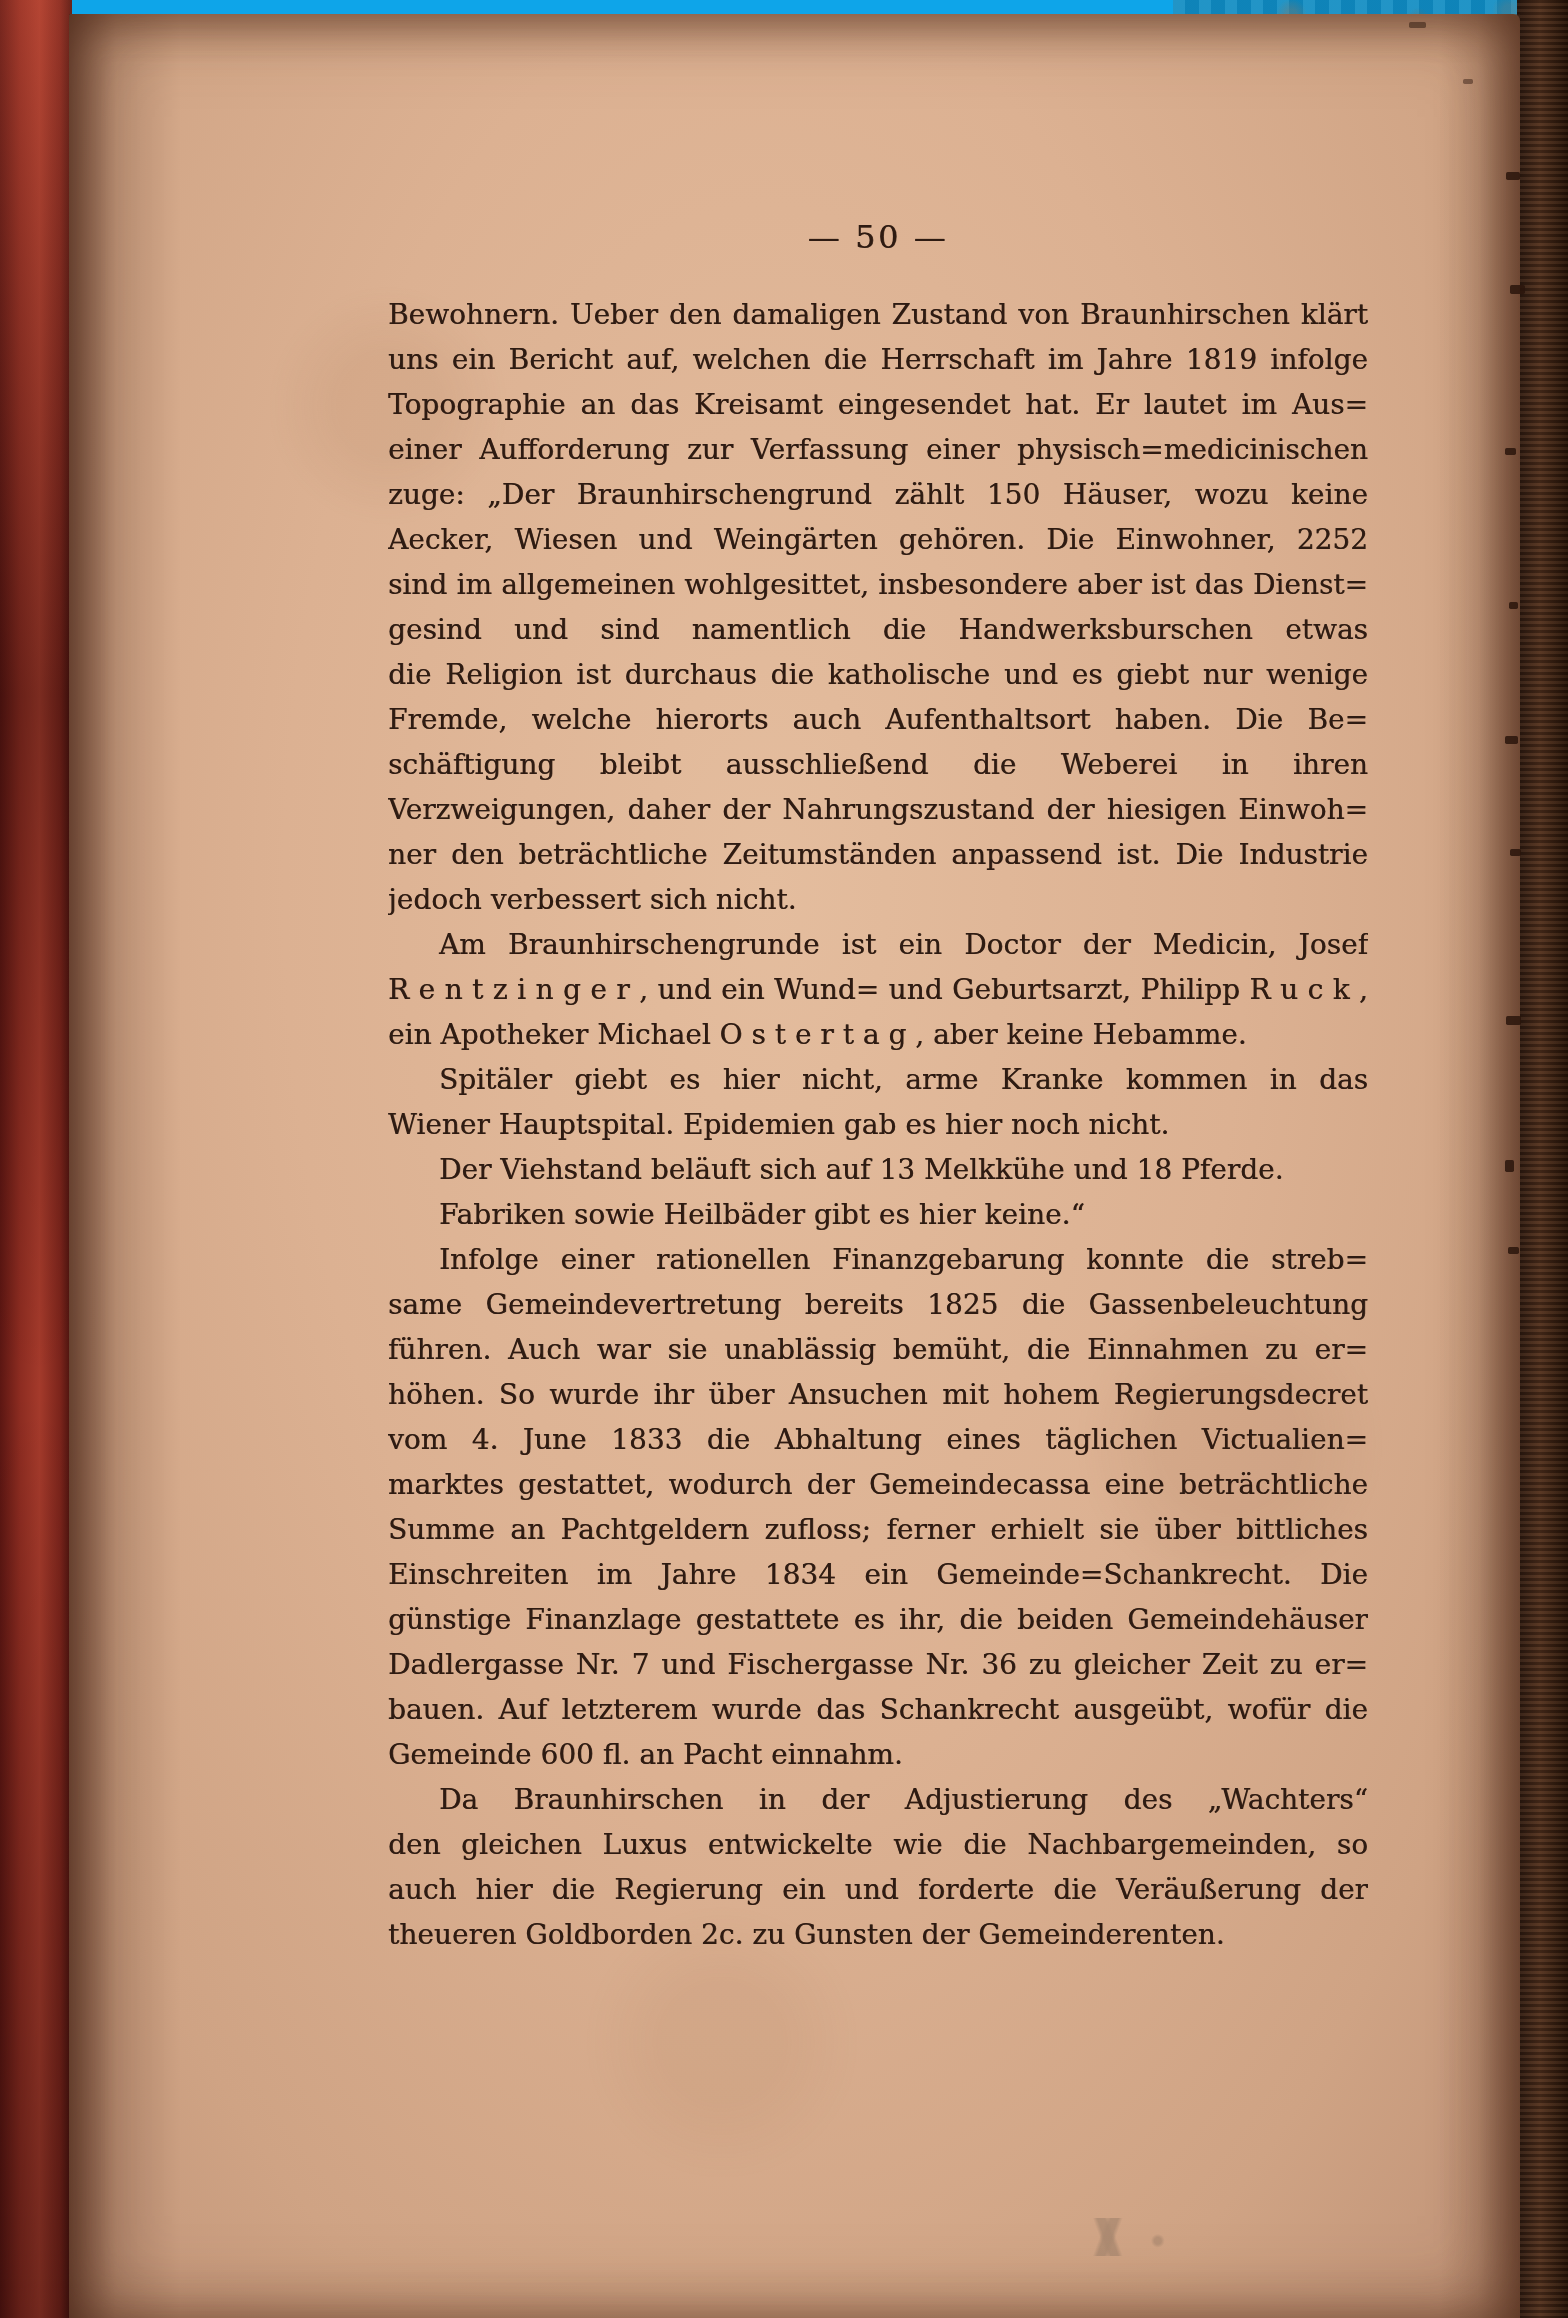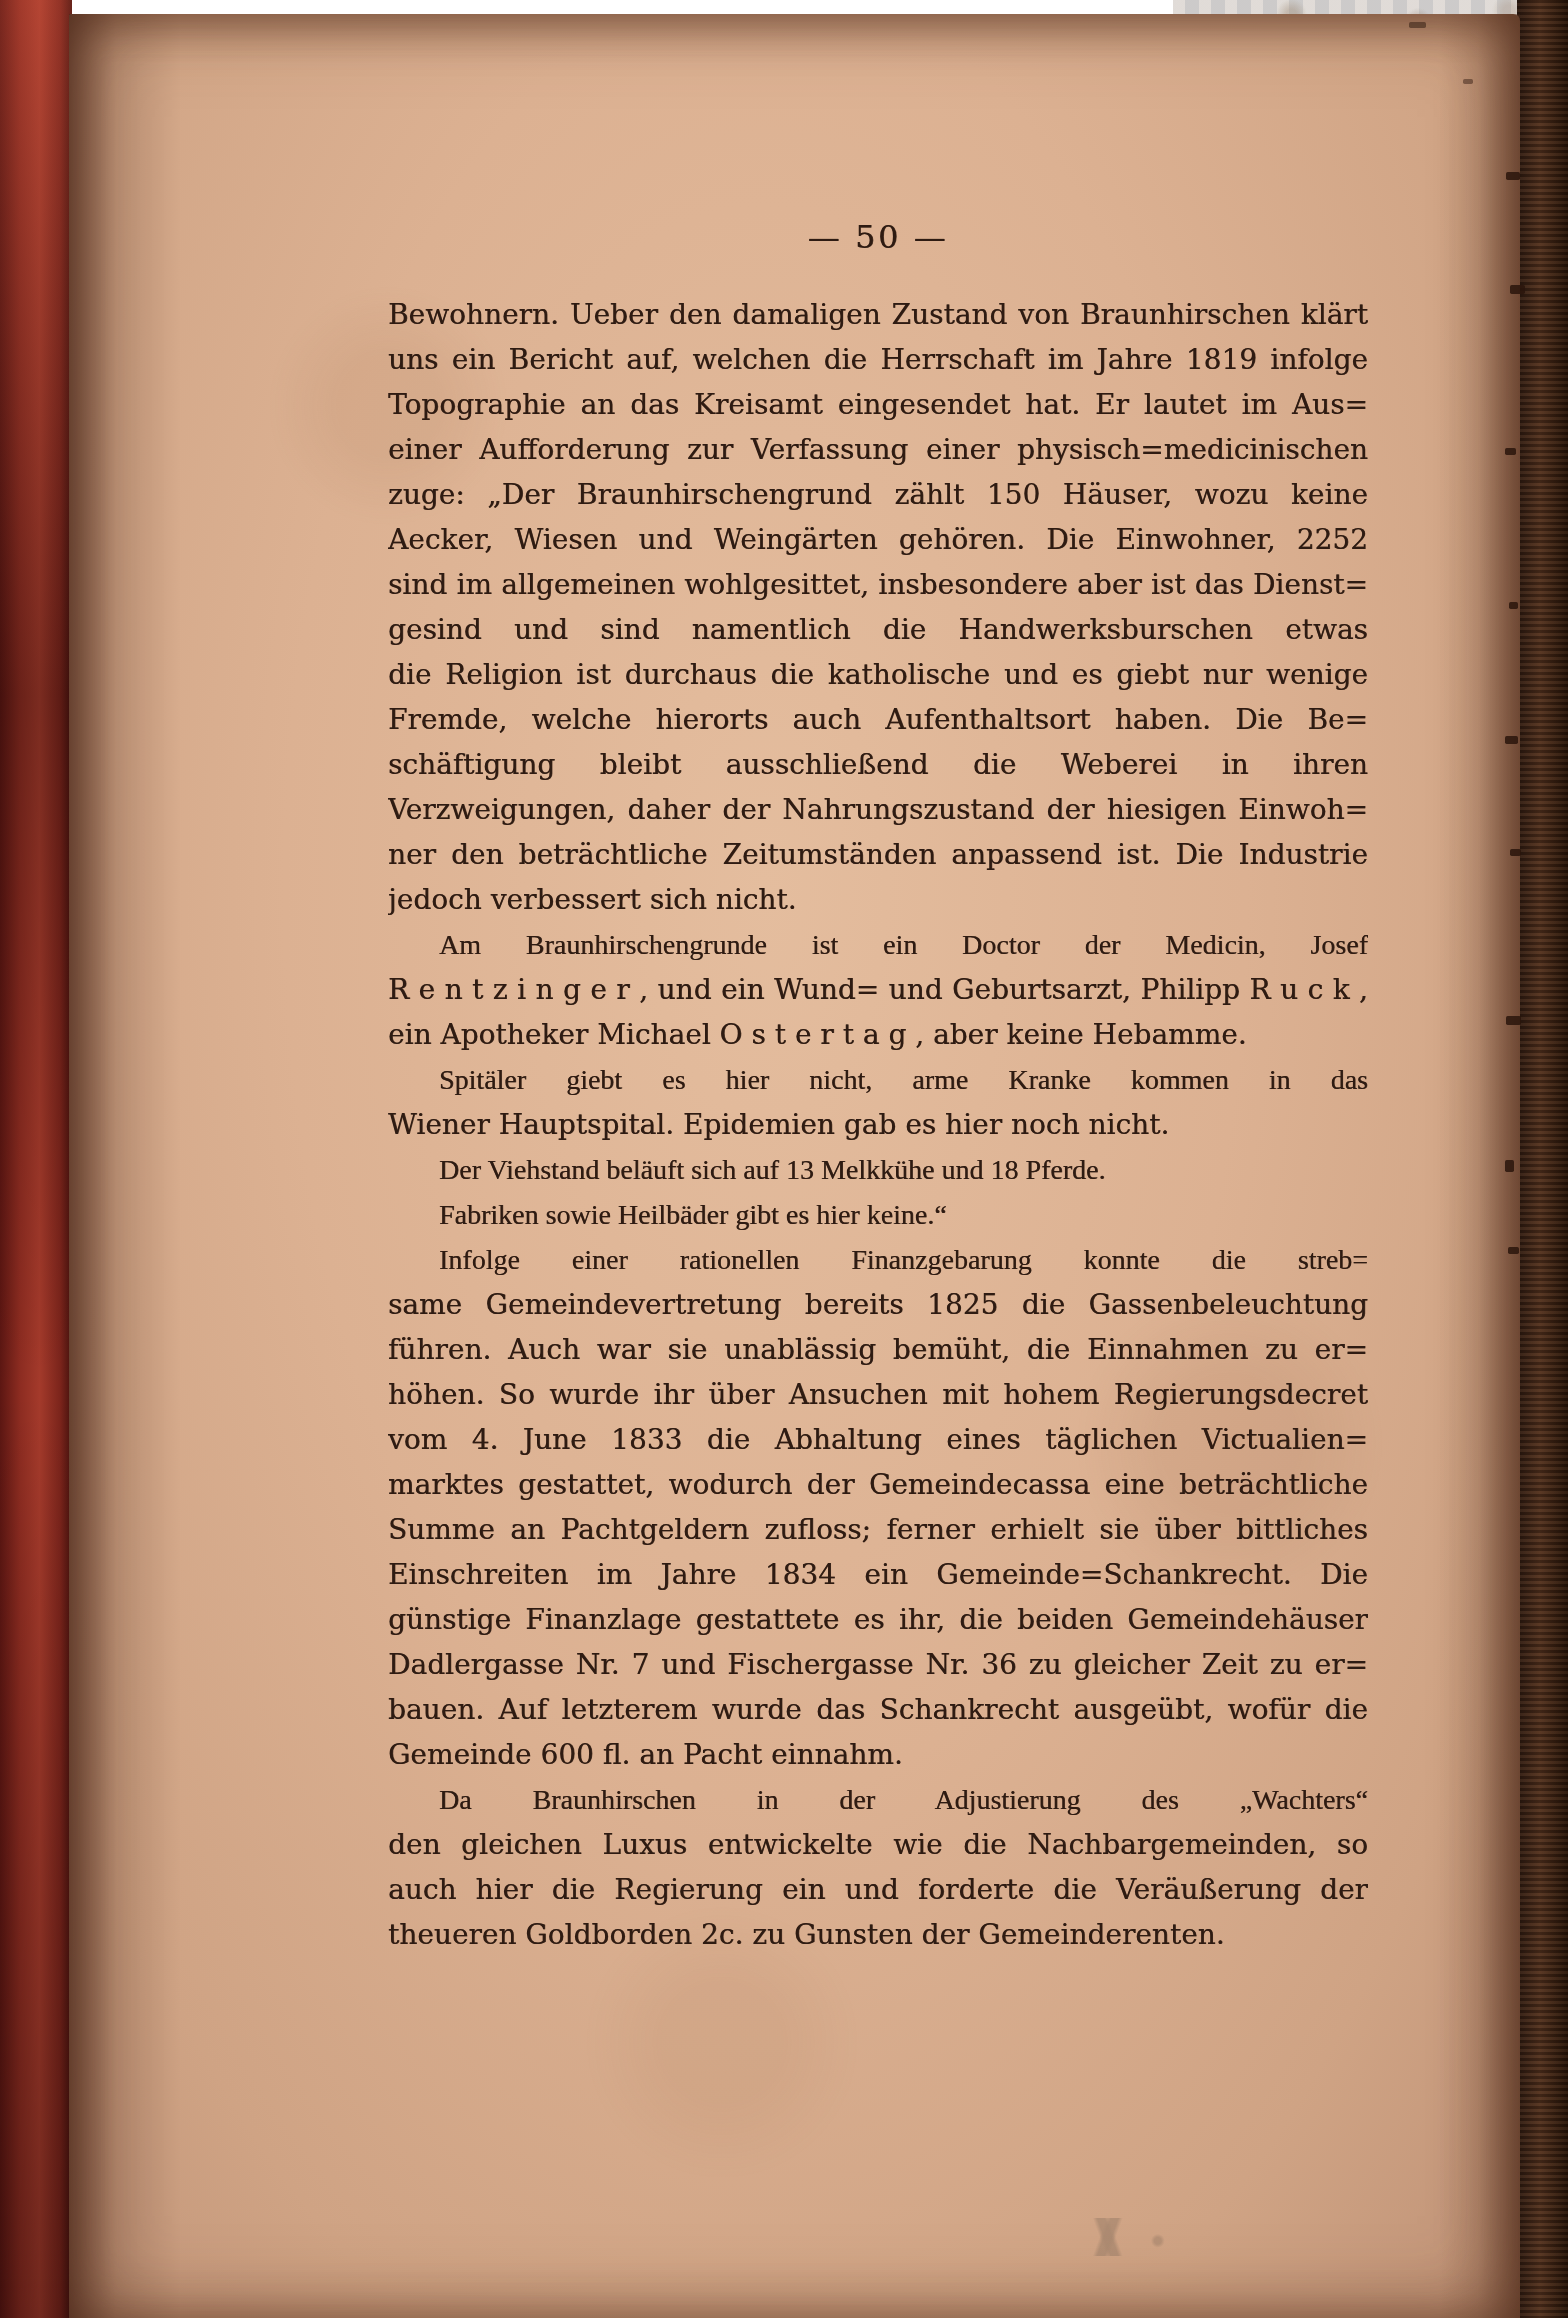--- a/index.html
+++ b/index.html
@@ -1,18 +1,18 @@
 <!DOCTYPE html>
 <html style="--paper: #dcb192; --ink: #2e1b12; --cover-red: #a43a2b; --edge-brown: #51301d;font-size:13.7px"><head>
 <meta charset="utf-8">
 <style>
   html,body { margin:0; padding:0; background:#120b07; }
   .scene {
     position:relative; width:1568px; height:2319px; overflow:hidden;
-    background:#ffffff;
+    background:#0ea5e9;
     font-family:"DejaVu Serif", serif;
   }
   
   .cover-edge {
     position:absolute; left:0; top:0; bottom:0; width:72px;
     background:
       linear-gradient(180deg, rgba(255,120,90,0.18), rgba(0,0,0,0.25) 30%, rgba(0,0,0,0) 60%, rgba(0,0,0,0.3)),
       linear-gradient(90deg, #5c1612 0%, #8d2c21 28%, var(--cover-red,#a43a2b) 55%, #7b241b 84%, #45110d 100%);
   }
   
@@ -62,21 +62,21 @@
   }
   .page-number {
     text-align:center; font-size:32px; letter-spacing:2.6px;
     line-height:34px; margin-bottom:38px;
   }
   .line {
     line-height:45px; height:45px; overflow:hidden;
     text-align:justify; -moz-text-align-last:justify; text-align-last:justify;
   }
   .line.last { -moz-text-align-last:left; text-align-last:left; }
-  .line.indent { text-indent:51px;font-family:Liberation Serif, serif; }
+  .line.indent { text-indent:51px; }
   
   .speck { position:absolute; background:#2a150c; border-radius:1.7px; opacity:.85; }
   .pencil-mark {
     position:absolute; left:1040px; top:2218px; width:137px; height:38px; opacity:.30;
     background:
       linear-gradient(70deg,  transparent 44%, rgba(86,76,66,.8) 47% 52%, transparent 55%),
       linear-gradient(110deg, transparent 44%, rgba(86,76,66,.8) 47% 52%, transparent 55%),
       radial-gradient(circle at 86% 60%, rgba(86,76,66,.7) 0 3.4px, transparent 6.9px);
   }
 </style>

